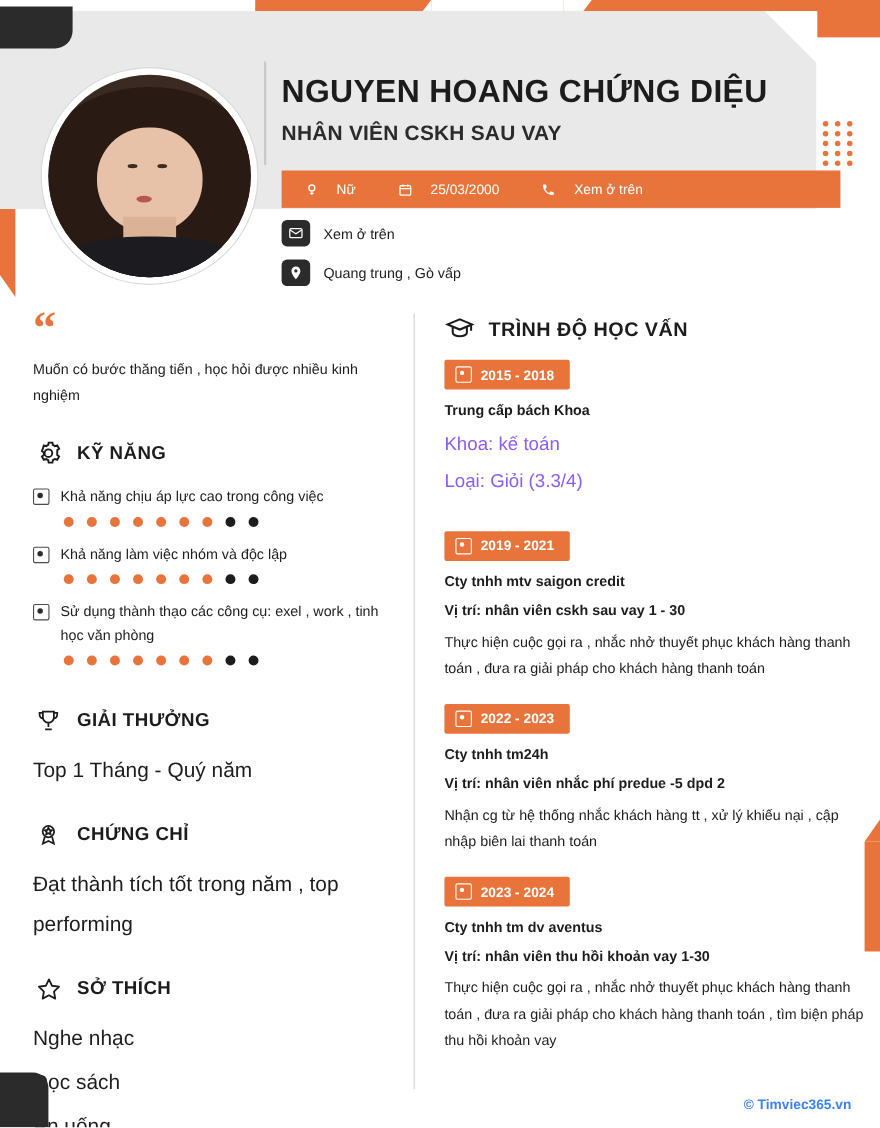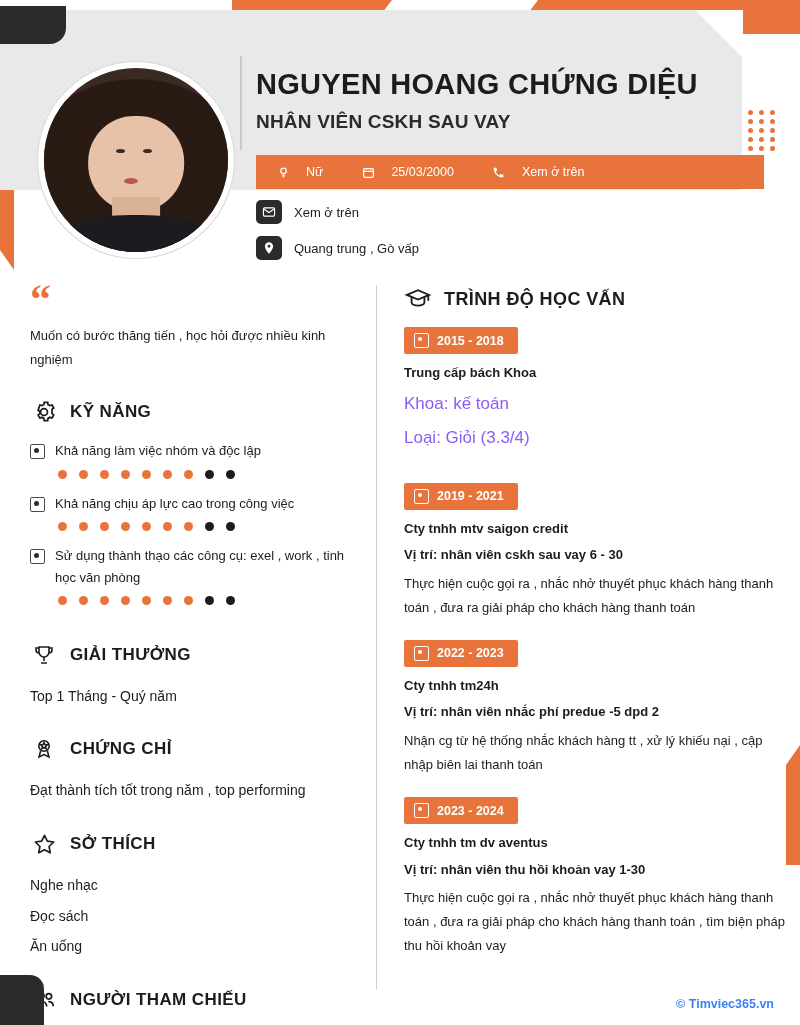--- a/index.html
+++ b/index.html
@@ -388,21 +388,21 @@
   }
   .rating .r-dot {
     width: 9px;
     height: 9px;
     border-radius: 50%;
     background: #e8743b;
   }
   .rating .r-dot.off { background: #1c1c1c; }
 
   .plain-line {
-    font-size: 14px;
+    font-size: 19px;
     line-height: 1.9;
     color: #1d1d1d;
     margin: 0 0 4px 0;
   }
   .block-gap { height: 22px; }
 
   
   .date-chip {
     display: inline-flex;
     align-items: center;
@@ -620,38 +620,38 @@
           <circle cx="12" cy="12" r="3.2"></circle>
           <path d="M19.4 13.5l1.6 1.2-1.6 2.8-2-.6a7.6 7.6 0 01-1.7 1l-.3 2h-3.2l-.3-2a7.6 7.6 0 01-1.7-1l-2 .6-1.6-2.8 1.6-1.2a7.7 7.7 0 010-2l-1.6-1.2L8.2 5.5l2 .6a7.6 7.6 0 011.7-1l.3-2h3.2l.3 2c.6.25 1.2.6 1.7 1l2-.6 1.6 2.8-1.6 1.2c.1.65.1 1.35 0 2z"></path>
         </svg>
       </span>
       <span class="sec-title">KỸ NĂNG</span>
     </div>
 
     <div class="skill-item">
       <div class="skill-row">
         <span class="bullet-sq"></span>
-        <span>Khả năng làm việc nhóm và độc lập</span>
+        <span>Khả năng chịu áp lực cao trong công việc</span>
       </div>
       <div class="rating">
           <span class="r-dot"></span>
           <span class="r-dot"></span>
           <span class="r-dot"></span>
           <span class="r-dot"></span>
           <span class="r-dot"></span>
           <span class="r-dot"></span>
           <span class="r-dot"></span>
           <span class="r-dot off"></span>
           <span class="r-dot off"></span>
         </div>
     </div>
     <div class="skill-item">
       <div class="skill-row">
         <span class="bullet-sq"></span>
-        <span>Khả năng chịu áp lực cao trong công việc</span>
+        <span>Khả năng làm việc nhóm và độc lập</span>
       </div>
       <div class="rating">
           <span class="r-dot"></span>
           <span class="r-dot"></span>
           <span class="r-dot"></span>
           <span class="r-dot"></span>
           <span class="r-dot"></span>
           <span class="r-dot"></span>
           <span class="r-dot"></span>
           <span class="r-dot off"></span>
@@ -759,21 +759,21 @@
 
     <div class="sec-gap"></div>
 
 
     <div class="entry">
       <div class="date-chip">
         <span class="chip-ic"></span>
         <span>2019 - 2021</span>
       </div>
       <p class="entry-bold">Cty tnhh mtv saigon credit</p>
-      <p class="entry-bold">Vị trí: nhân viên cskh sau vay 6 - 30</p>
+      <p class="entry-bold">Vị trí: nhân viên cskh sau vay 1 - 30</p>
       <p class="entry-desc">Thực hiện cuộc gọi ra , nhắc nhở thuyết phục khách hàng thanh toán , đưa ra giải pháp cho khách hàng thanh toán</p>
     </div>
 
     <div class="entry">
       <div class="date-chip">
         <span class="chip-ic"></span>
         <span>2022 - 2023</span>
       </div>
       <p class="entry-bold">Cty tnhh tm24h</p>
       <p class="entry-bold">Vị trí: nhân viên nhắc phí predue -5 dpd 2</p>

